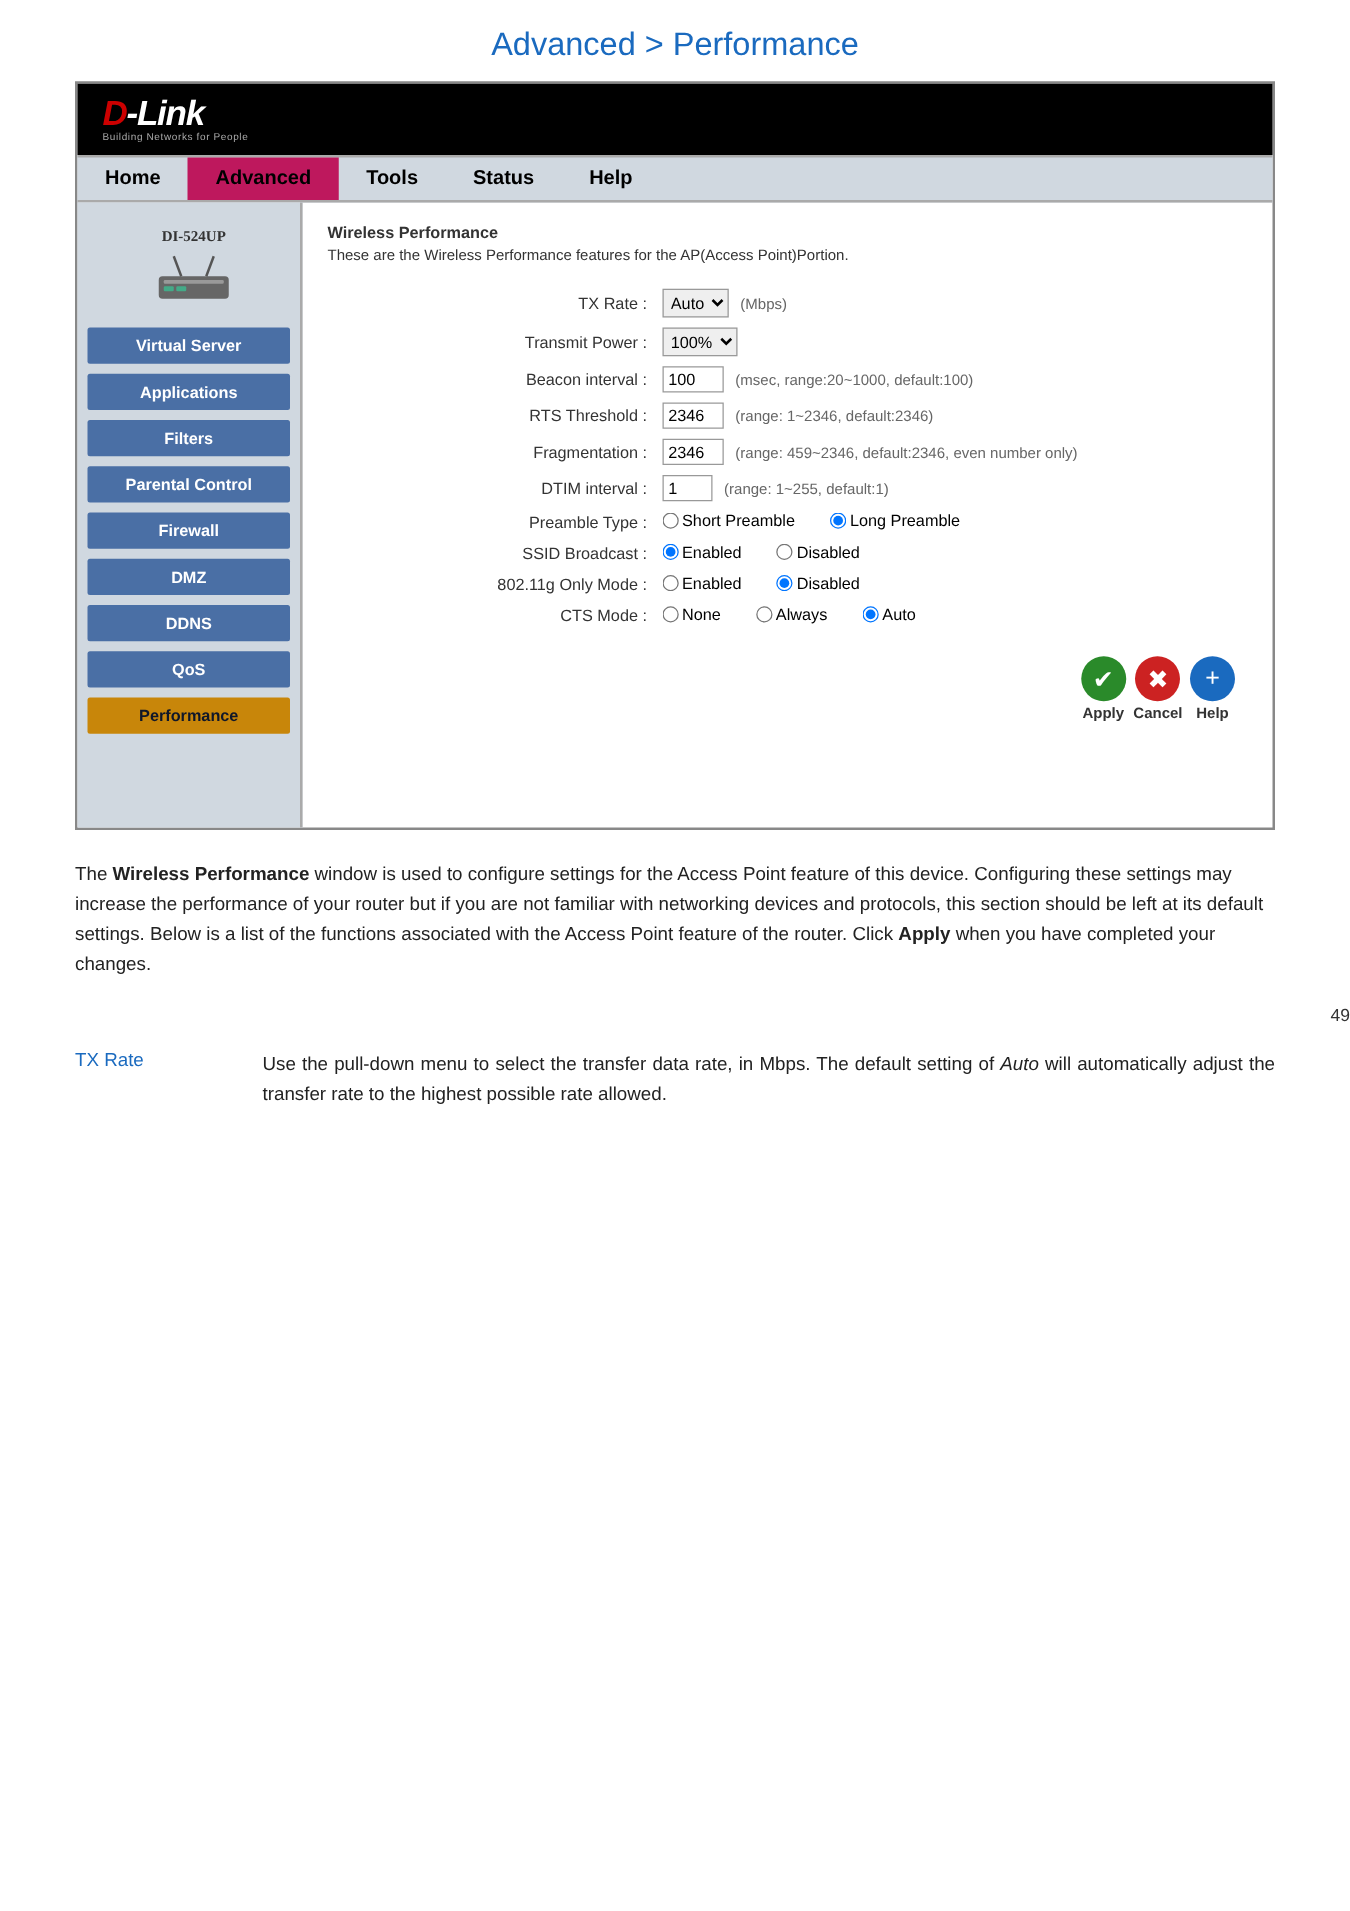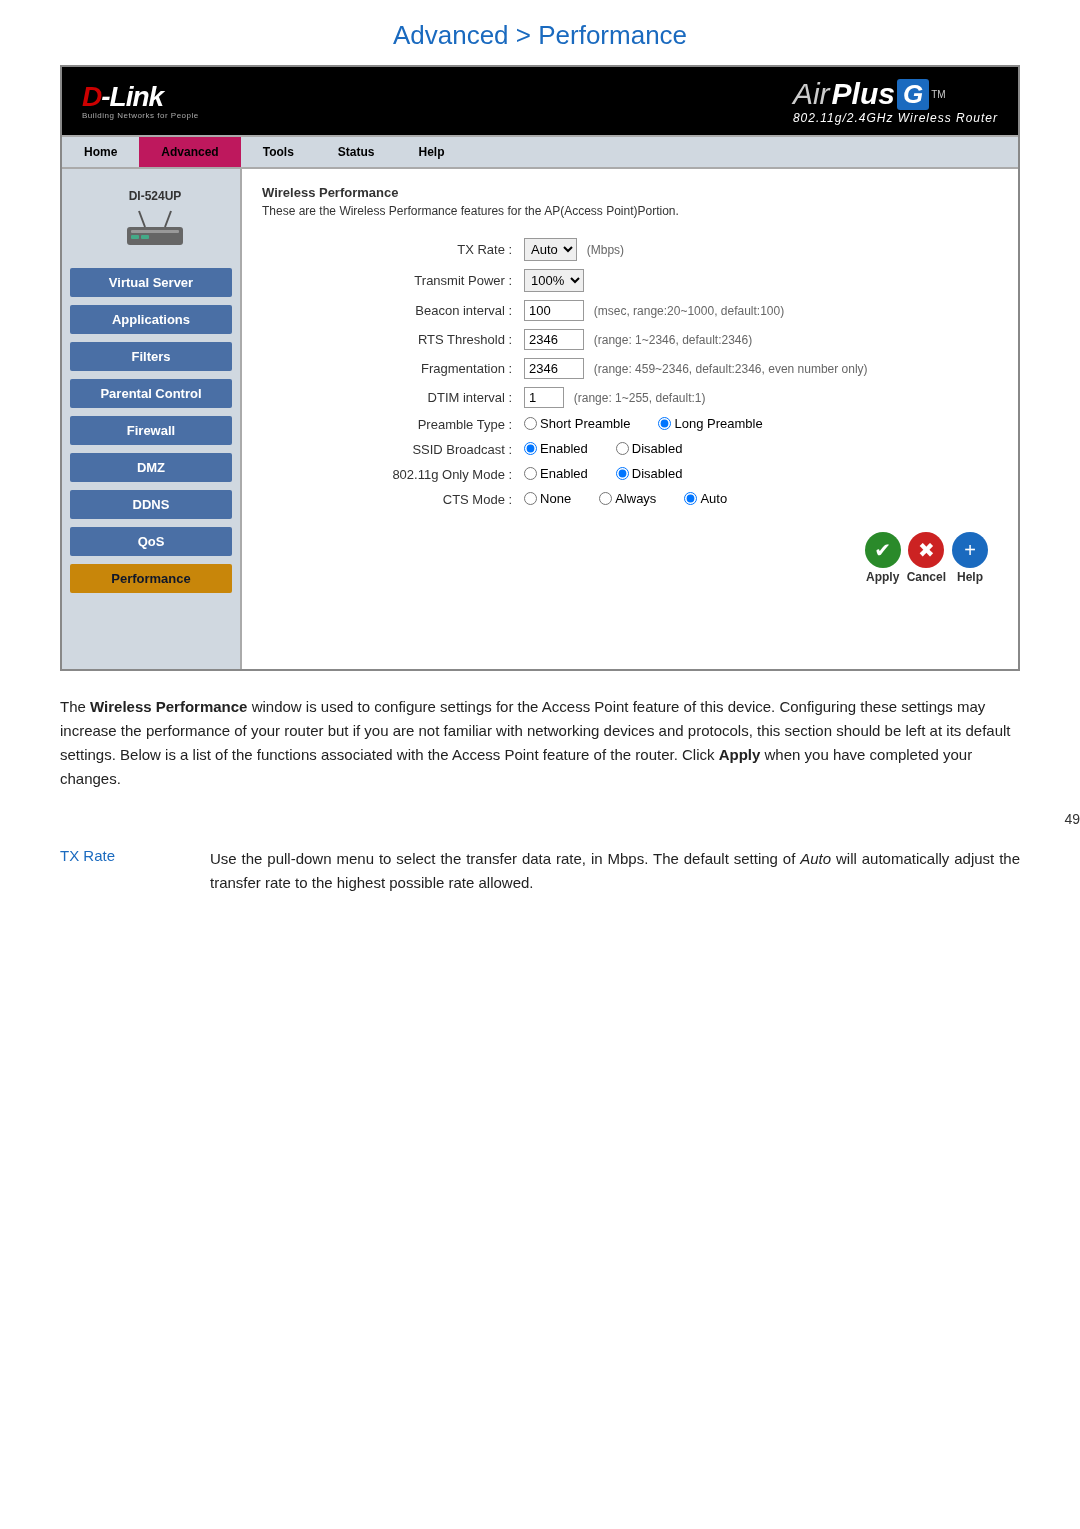--- a/index.html
+++ b/index.html
@@ -101,21 +101,21 @@
     
     .nav-bar {
       background: #d0d8e0;
       display: flex;
       align-items: center;
       border-top: 2px solid #aaa;
       border-bottom: 2px solid #aaa;
     }
     .nav-item {
       padding: 8px 22px;
-      font-size: 12px;
+      font-size: 16px;
       font-weight: bold;
       color: #000;
       cursor: pointer;
       text-decoration: none;
     }
     .nav-item.active {
       background: #be185d;
       color: #000;
     }
 
@@ -134,20 +134,21 @@
       display: flex;
       flex-direction: column;
       gap: 0;
     }
     .device-section {
       padding: 10px 2px 6px 10px;
       font-size: 11px;
       font-weight: bold;
       color: #333;
       text-align: center;
+      font-family: Liberation Serif, serif;
     }
     .device-img {
       width: 60px;
       height: 45px;
       margin: 0 auto 6px auto;
       display: block;
       position: relative;
     }
     .sidebar-btn {
       display: block;
@@ -197,21 +198,21 @@
     }
     .label-cell {
       text-align: right;
       white-space: nowrap;
       color: #333;
     }
     .value-cell {
       text-align: left;
     }
     input[type="text"].form-input {
-      width: 60px;
+      width: 49px;
       padding: 2px 4px;
       border: 1px solid #999;
       font-size: 13px;
     }
     select.form-select {
       padding: 2px 2px;
       border: 1px solid #999;
       font-size: 13px;
     }
     .hint-text {
@@ -317,29 +318,20 @@
 <div class="page-title">Advanced &gt; Performance</div>
 
 <div class="router-frame">
 
   <div class="router-header">
     <div class="dlink-logo">
       <div class="dlink-logo-main">
         <span style="color:#cc0000;">D</span>-Link
       </div>
       <div class="dlink-logo-sub">Building Networks for People</div>
-    </div>
-    <div class="router-brand-right">
-      <div class="airplus-g">
-        <span class="air">Air</span>
-        <span class="plus">Plus</span>
-        <span class="gbox">G</span>
-        <span class="tm">TM</span>
-      </div>
-      <div class="router-subtitle">802.11g/2.4GHz Wireless Router</div>
     </div>
   </div>
 
   <div class="nav-bar">
     <a class="nav-item">Home</a>
     <a class="nav-item active">Advanced</a>
     <a class="nav-item">Tools</a>
     <a class="nav-item">Status</a>
     <a class="nav-item">Help</a>
   </div>

